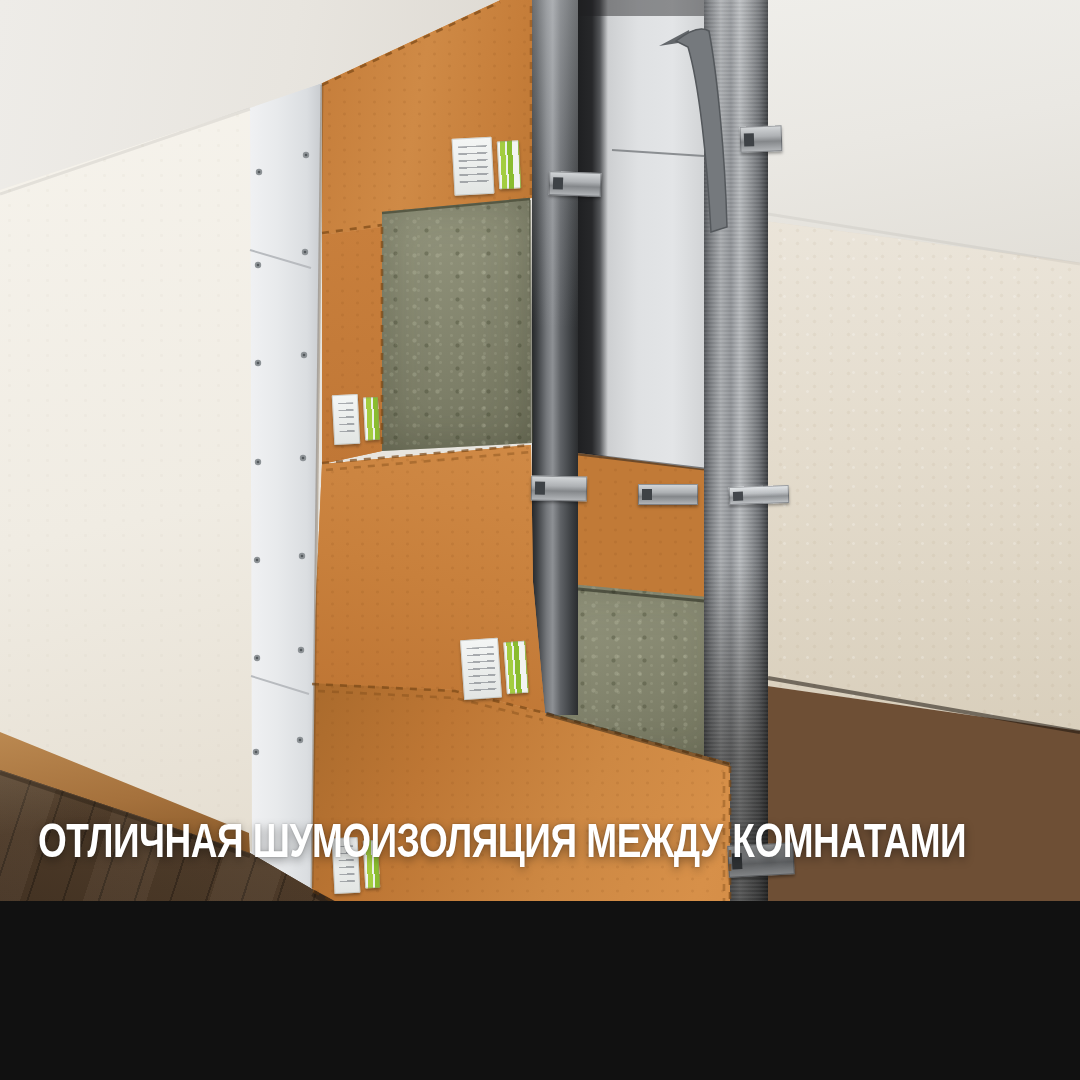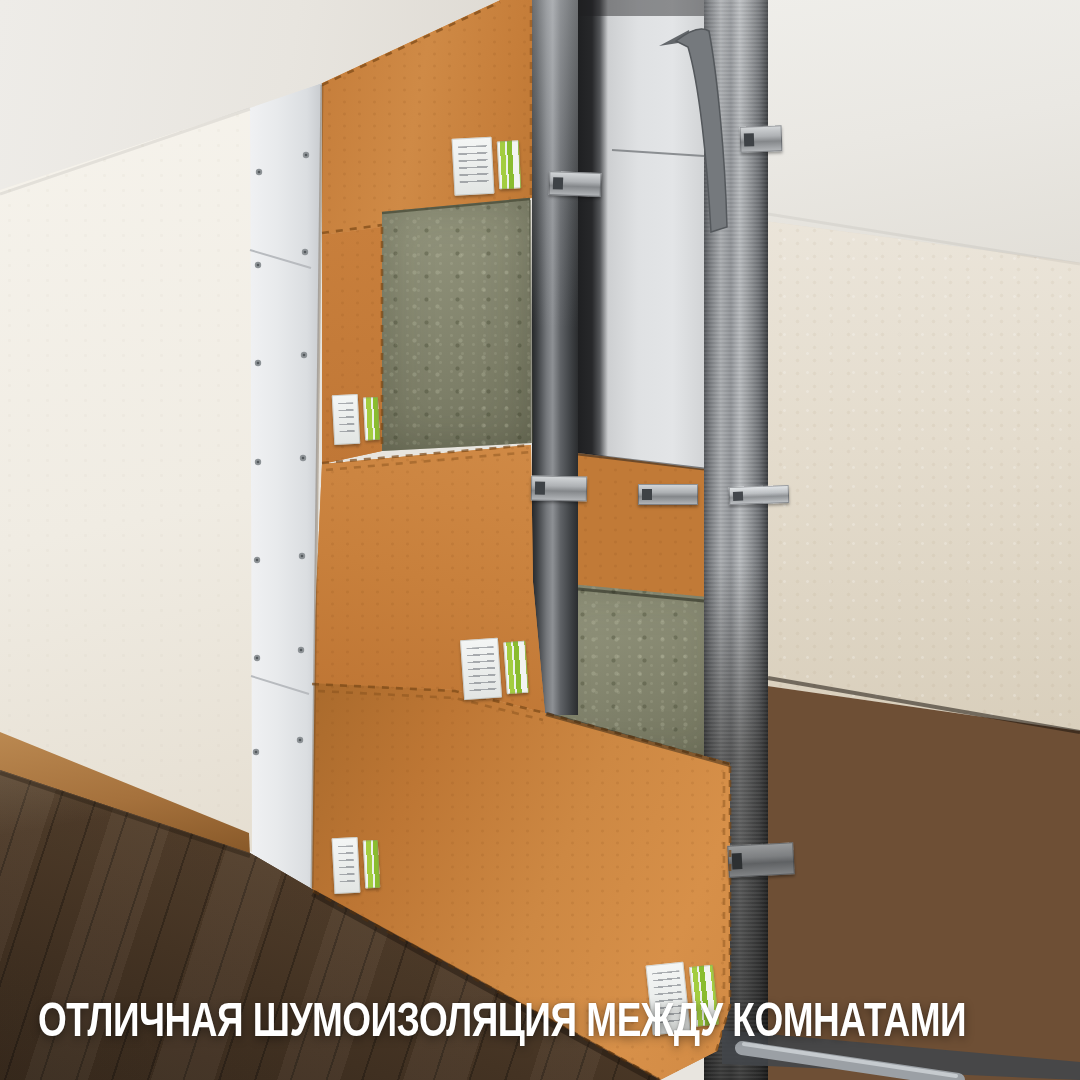--- a/index.html
+++ b/index.html
@@ -1,17 +1,17 @@
 <!DOCTYPE html>
 <html><head>
 <meta charset="utf-8">
 <style>
   html,body{margin:0;padding:0;background:#111;}
   .stage{
-    position:relative;width:1080px;height:1080px;overflow:hidden;
+    position:relative;width:1080px;height:901px;overflow:hidden;
     background:#e8e5df;font-family:"Liberation Sans",sans-serif;
   }
   .layer{position:absolute;}
 
   
   .far-ceiling{left:704px;top:0;width:376px;height:265px;
     clip-path:polygon(0px 0px,376px 0px,376px 264px,0px 213px);
     background:linear-gradient(170deg,#efeeea 0%,#eae8e3 50%,#e2dfd8 100%);}
   .far-wall{left:704px;top:211px;width:376px;height:521px;
     clip-path:polygon(0px 2px,376px 52px,376px 520px,0px 466px);

